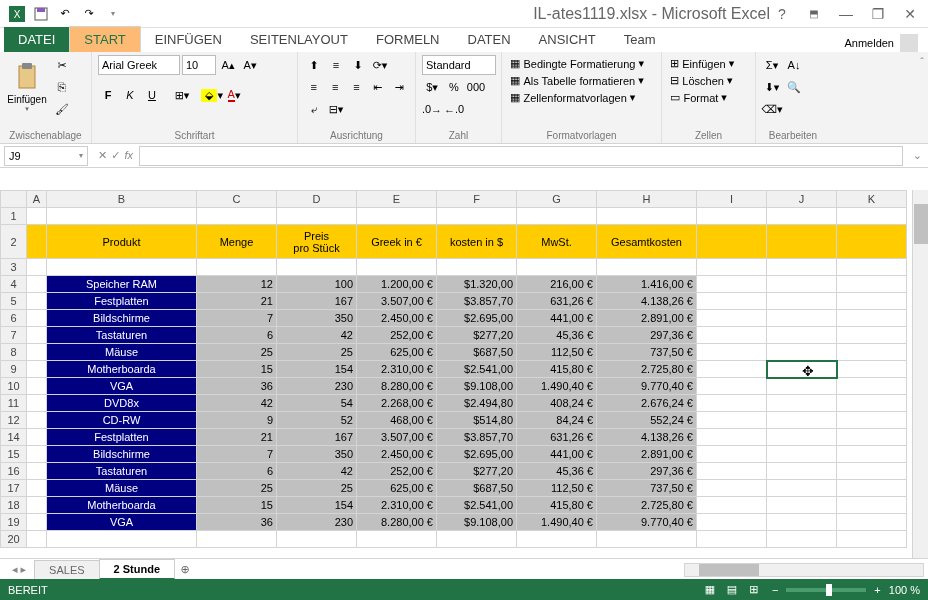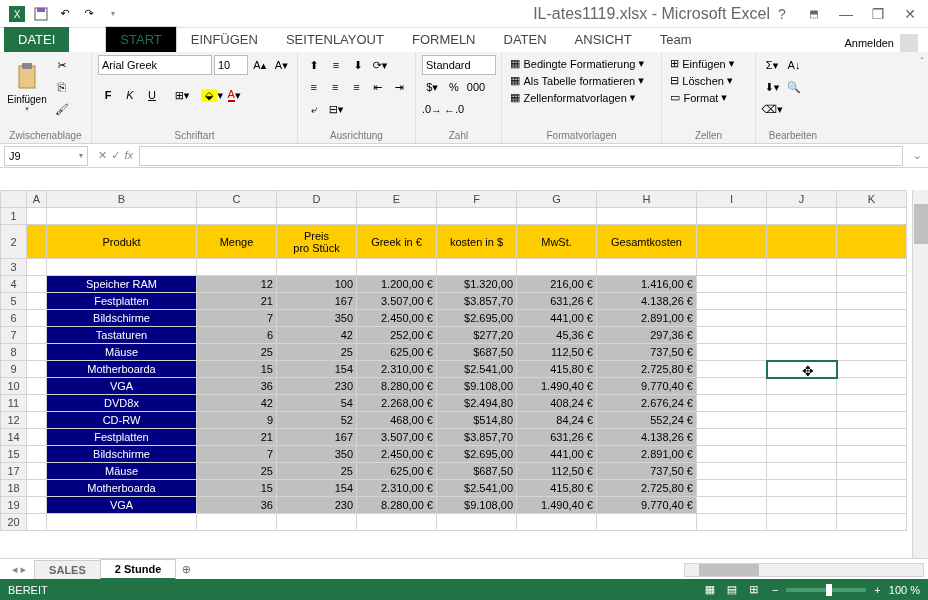--- a/index.html
+++ b/index.html
@@ -10,32 +10,32 @@
 .qat { display: flex; gap: 2px; align-items: center; }
 .qat-btn { width: 22px; height: 22px; display: flex; align-items: center; justify-content: center; cursor: pointer; }
 .title-text { flex: 1; text-align: right; font-size: 16px; color: #666; }
 .win-controls { display: flex; gap: 8px; align-items: center; }
 .win-btn { width: 24px; height: 20px; display: flex; align-items: center; justify-content: center; cursor: pointer; color: #666; font-size: 14px; }
 
 
 .ribbon-tabs { height: 24px; background: #fff; display: flex; align-items: flex-end; padding: 0 4px; }
 .ribbon-tab { padding: 5px 14px; font-size: 13px; color: #444; cursor: pointer; text-transform: uppercase; }
 .ribbon-tab.datei { background: #217346; color: #fff; padding: 5px 14px; }
-.ribbon-tab.active { background: #000000; color: #217346; border-top: 1px solid #d4d4d4; border-left: 1px solid #d4d4d4; border-right: 1px solid #d4d4d4; margin-left: 36px; }
+.ribbon-tab.active { background: #fdba74; color: #217346; border-top: 1px solid #d4d4d4; border-left: 1px solid #d4d4d4; border-right: 1px solid #d4d4d4; }
 .login-area { margin-left: auto; display: flex; align-items: center; gap: 6px; padding-right: 6px; }
 .avatar { width: 18px; height: 18px; background: #ddd; }
 
 
 .ribbon { height: 92px; background: #f3f3f3; border-bottom: 1px solid #d4d4d4; display: flex; }
 .ribbon-group { border-right: 1px solid #e0e0e0; padding: 3px 6px 0; display: flex; flex-direction: column; position: relative; }
 .ribbon-group-label { font-size: 10px; color: #777; text-align: center; padding: 2px 0; margin-top: auto; }
 .ribbon-btn { display: flex; align-items: center; justify-content: center; cursor: pointer; padding: 2px; }
 .font-row { display: flex; gap: 2px; align-items: center; margin-bottom: 2px; }
 .font-input { height: 20px; border: 1px solid #bbb; font-size: 11px; padding: 0 3px; background: #fff; }
-.font-name { width: 114px; }
+.font-name { width: 82px; }
 .font-size { width: 34px; }
 .btn-sm { width: 20px; height: 20px; display: flex; align-items: center; justify-content: center; cursor: pointer; font-size: 11px; }
 
 
 .formula-bar { height: 24px; background: #fff; border-bottom: 1px solid #d4d4d4; display: flex; align-items: center; }
 .name-box { width: 84px; height: 20px; border: 1px solid #ccc; margin: 0 4px; padding: 0 4px; display: flex; align-items: center; font-size: 11px; background: #fff; }
 .name-box::after { content: '▾'; margin-left: auto; color: #888; font-size: 8px; }
 .fx-btns { display: flex; gap: 4px; padding: 0 6px; color: #888; }
 .fx-input { flex: 1; height: 20px; border: 1px solid #ccc; margin-right: 4px; padding: 0 4px; font-size: 11px; }
 
@@ -55,21 +55,21 @@
 .sel-cell { border: 2px solid #217346 !important; }
 
 .vscroll { position: absolute; right: 0; top: 190px; bottom: 42px; width: 16px; background: #f0f0f0; border-left: 1px solid #d4d4d4; }
 .vscroll-thumb { position: absolute; top: 14px; width: 14px; height: 40px; background: #c0c0c0; left: 1px; }
 
 
 .sheet-tabs { position: absolute; bottom: 20px; left: 0; right: 0; height: 22px; background: #fff; border-top: 1px solid #d4d4d4; display: flex; align-items: center; padding: 0 4px; }
 .sheet-nav { display: flex; gap: 2px; padding: 0 8px; color: #888; }
 .sheet-tab { padding: 3px 14px; font-size: 11px; border: 1px solid #ccc; background: #fff; cursor: pointer; margin-right: -1px; }
 .sheet-tab.active { background: #fff; font-weight: bold; border-bottom: 2px solid #217346; }
-.sheet-tab.inactive { background: #f0f0f0; color: #666; font-weight: bold; }
+.sheet-tab.inactive { background: #f0f0f0; color: #666; }
 .sheet-add { width: 22px; text-align: center; cursor: pointer; color: #666; }
 .sheet-scroll { margin-left: auto; width: 240px; height: 14px; background: #f0f0f0; border: 1px solid #d4d4d4; position: relative; }
 .sheet-scroll::before { content: ''; position: absolute; left: 14px; width: 60px; height: 100%; background: #c0c0c0; }
 
 
 .status-bar { position: absolute; bottom: 0; left: 0; right: 0; height: 21px; background: #217346; color: #fff; display: flex; align-items: center; padding: 0 8px; font-size: 11px; }
 .status-text { text-transform: uppercase; }
 .status-right { margin-left: auto; display: flex; align-items: center; gap: 8px; }
 .view-btns { display: flex; gap: 2px; }
 .view-btn { width: 20px; height: 16px; display: flex; align-items: center; justify-content: center; cursor: pointer; }
@@ -455,20 +455,34 @@
           <td class="data-cell">350</td>
           <td class="data-cell">2.450,00 €</td>
           <td class="data-cell">$2.695,00</td>
           <td class="data-cell">441,00 €</td>
           <td class="data-cell">2.891,00 €</td>
           <td class="empty-cell"></td>
           <td class="empty-cell"></td>
           <td class="empty-cell"></td>
         </tr>
         <tr>
+          <th class="row-hdr">16</th>
+          <td class="empty-cell"></td>
+          <td class="prod-cell">Tastaturen</td>
+          <td class="data-cell">6</td>
+          <td class="data-cell">42</td>
+          <td class="data-cell">252,00 €</td>
+          <td class="data-cell">$277,20</td>
+          <td class="data-cell">45,36 €</td>
+          <td class="data-cell">297,36 €</td>
+          <td class="empty-cell"></td>
+          <td class="empty-cell"></td>
+          <td class="empty-cell"></td>
+        </tr>
+        <tr>
           <th class="row-hdr">17</th>
           <td class="empty-cell"></td>
           <td class="prod-cell">Mäuse</td>
           <td class="data-cell">25</td>
           <td class="data-cell">25</td>
           <td class="data-cell">625,00 €</td>
           <td class="data-cell">$687,50</td>
           <td class="data-cell">112,50 €</td>
           <td class="data-cell">737,50 €</td>
           <td class="empty-cell"></td>

